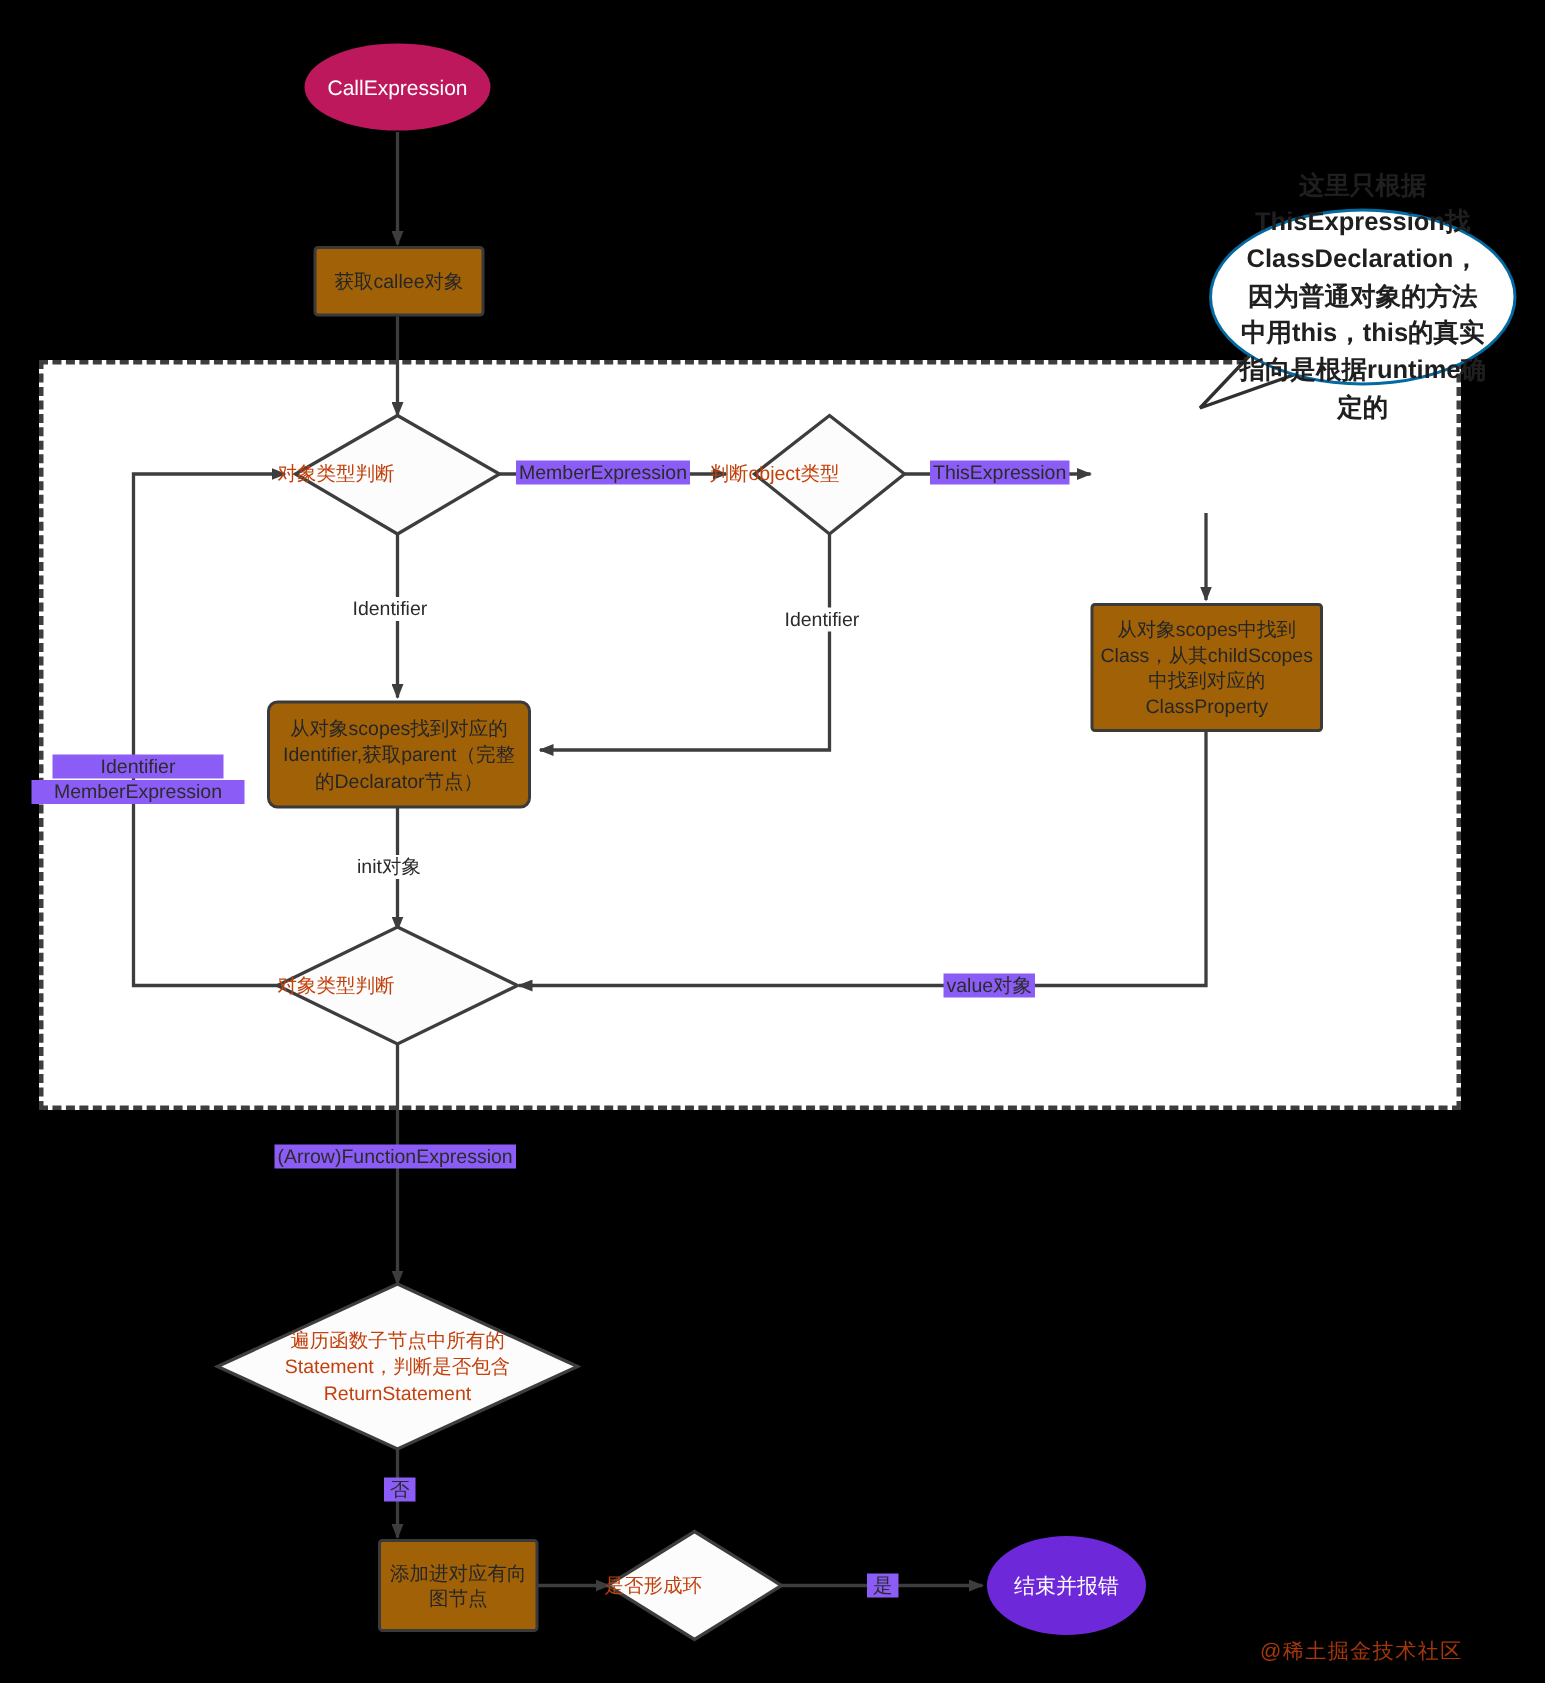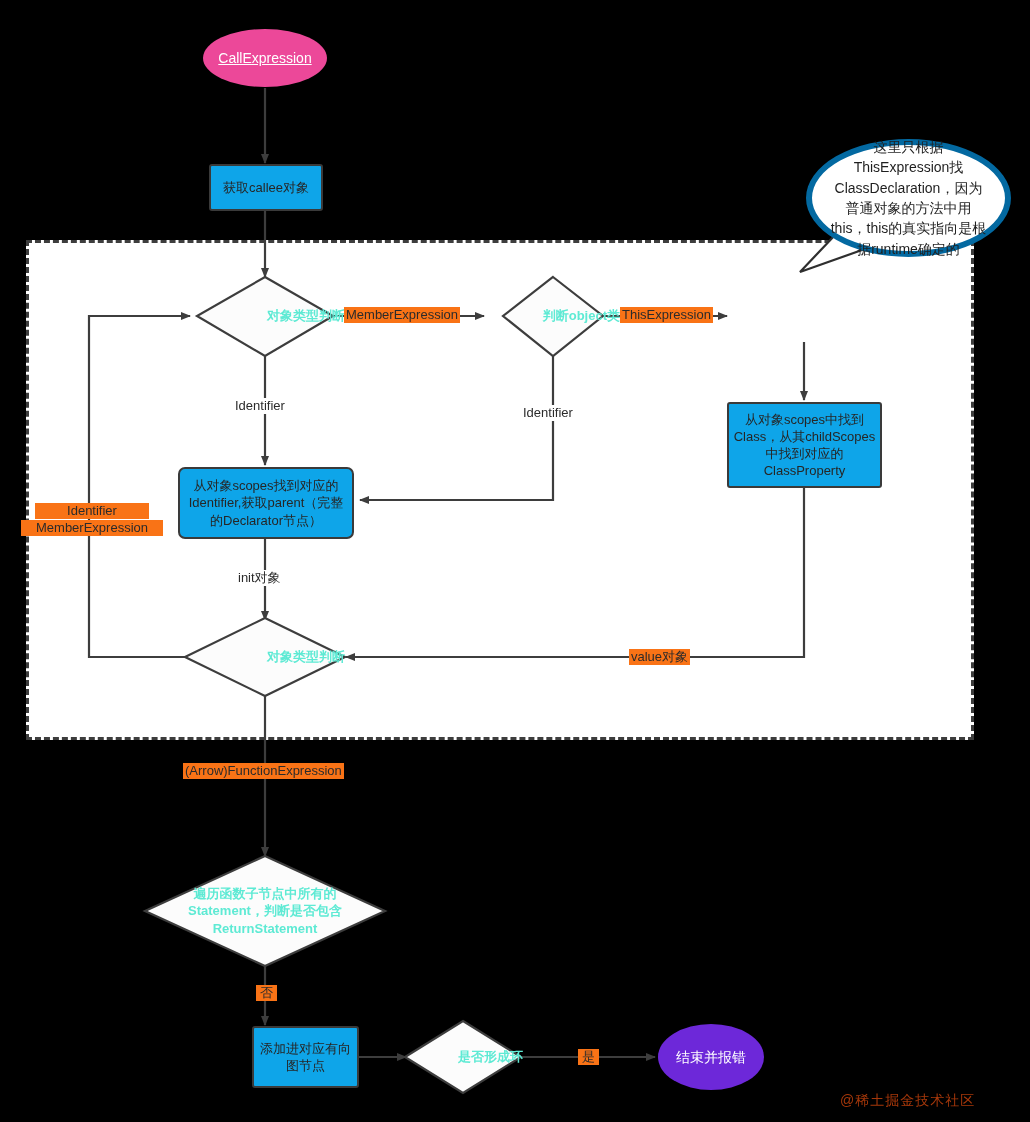--- a/index.html
+++ b/index.html
@@ -25,71 +25,71 @@
     position: absolute;
     box-sizing: border-box;
     display: flex;
     align-items: center;
     justify-content: center;
     text-align: center;
     color: #262626;
     line-height: 1.32;
   }
   .box {
-    background: #0ea5e9;
+    background: #a16207;
     border: 2px solid #3a3a3a;
     border-radius: 3px;
     font-size: 13px;
     padding: 3px 3px;
   }
   .terminal {
     border-radius: 50%;
     color: #ffffff;
     font-size: 14px;
     border: none;
   }
   .diamond-label {
     position: absolute;
     display: flex;
     align-items: center;
-    justify-content: flex-end;
-    text-align: center;
-    color: #5eead4;
+    justify-content: flex-start;
+    text-align: center;
+    color: #c2410c;
     font-size: 13px;
     line-height: 1.32;
     pointer-events: none;
-    font-weight: bold;
   }
   .edge-label {
     position: absolute;
-    background: #f97316;
+    background: #8b5cf6;
     color: #2b2b2b;
     font-size: 13px;
     line-height: 1.25;
     padding: 0 2px;
     white-space: nowrap;
     text-align: center;
   }
   .edge-label.vert {
     background: #ffffff;
   }
   .callout {
     position: absolute;
     box-sizing: border-box;
     display: flex;
     align-items: center;
     justify-content: center;
     text-align: center;
     background: #ffffff;
-    border: 6px solid #0369a1;
+    border: 2px solid #0369a1;
     border-radius: 50%;
     color: #1f1f1f;
-    font-size: 14px;
+    font-size: 17px;
     line-height: 1.45;
     padding: 10px 16px;
+    font-weight: bold;
   }
   .dashed-region {
     position: absolute;
     box-sizing: border-box;
     background: #ffffff;
     border: 3px dashed #3d3d3d;
   }
   .watermark {
     position: absolute;
     color: #c2410c;
@@ -152,21 +152,21 @@
       <polygon points="265,618 345,657 265,696 185,657"></polygon>
       <polygon points="265,856 385,911 265,966 145,911"></polygon>
       <polygon points="463,1021 521,1057 463,1093 405,1057"></polygon>
     </g>
 
     <g stroke="#2f2f2f" stroke-width="2.2" fill="#ffffff">
       <path d="M836,234 L800,272 L862,250 z"></path>
     </g>
   </svg>
 
-  <div class="node terminal" style="left:203px; top:29px; width:124px; height:58px; background:#ec4899;text-decoration:underline;">
+  <div class="node terminal" style="left:203px; top:29px; width:124px; height:58px; background:#be185d;">
     <span>CallExpression</span>
   </div>
 
   <div class="node box" style="left:209px; top:164px; width:114px; height:47px;">
     <span>获取callee对象</span>
   </div>
 
   <div class="diamond-label" style="left:185px; top:303px; width:160px; height:26px;">
     <span>对象类型判断</span>
   </div>

